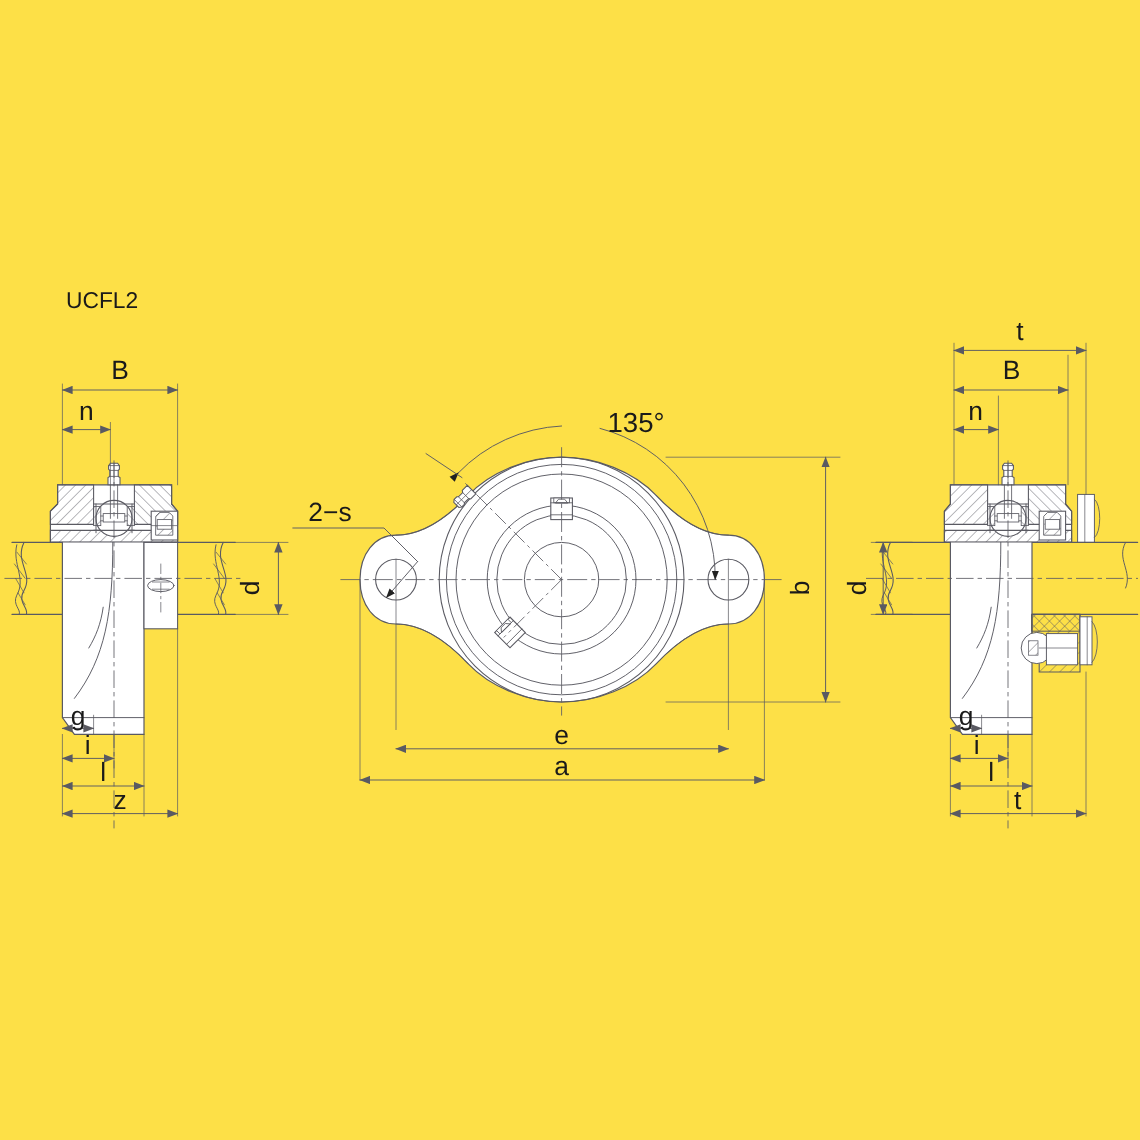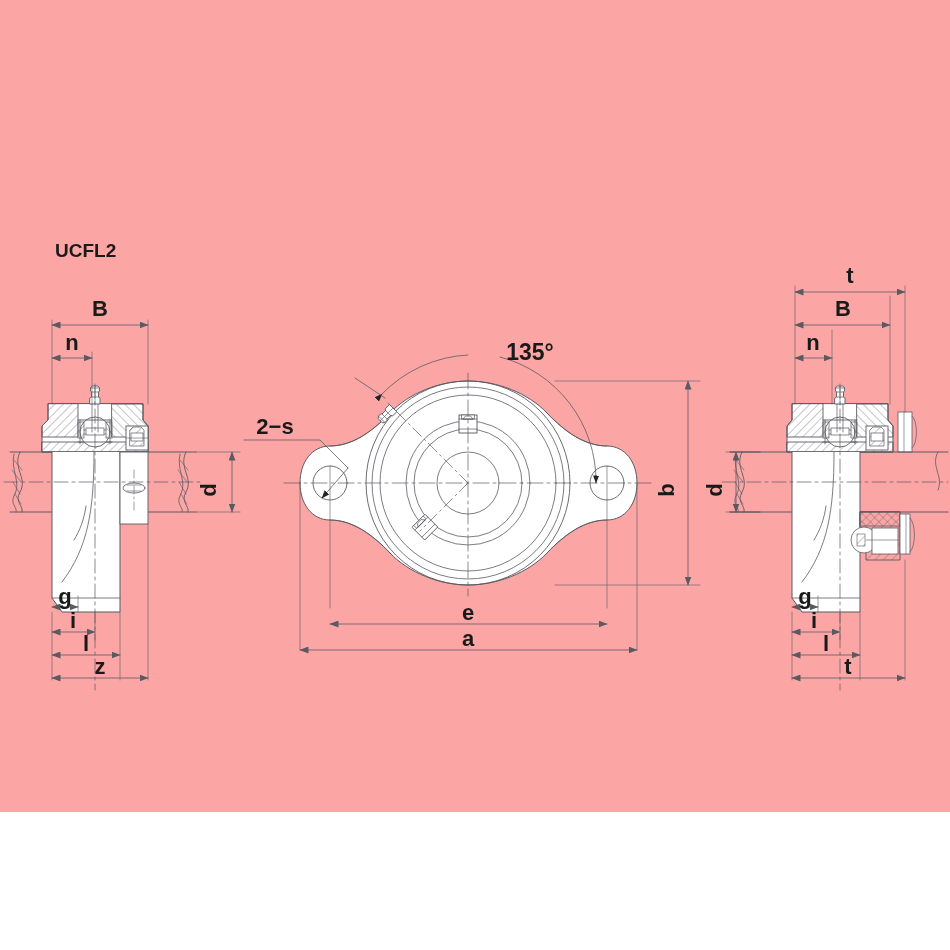--- a/index.html
+++ b/index.html
@@ -7,24 +7,23 @@
     margin: 0;
     padding: 0;
     background: #ffffff;
   }
   body {
     font-family: "Liberation Sans", sans-serif;
   }
   #sheet {
     position: relative;
     width: 950px;
-    height: 812px;
-    background: #fca5a5;
+    height: 950px;
+    background: #fde047;
     overflow: hidden;
-    font-weight: bold;
   }
   #drawing-svg {
     position: absolute;
     left: 0;
     top: 0;
     width: 950px;
     height: 950px;
   }
   .lbl {
     font-family: "Liberation Sans", sans-serif;

